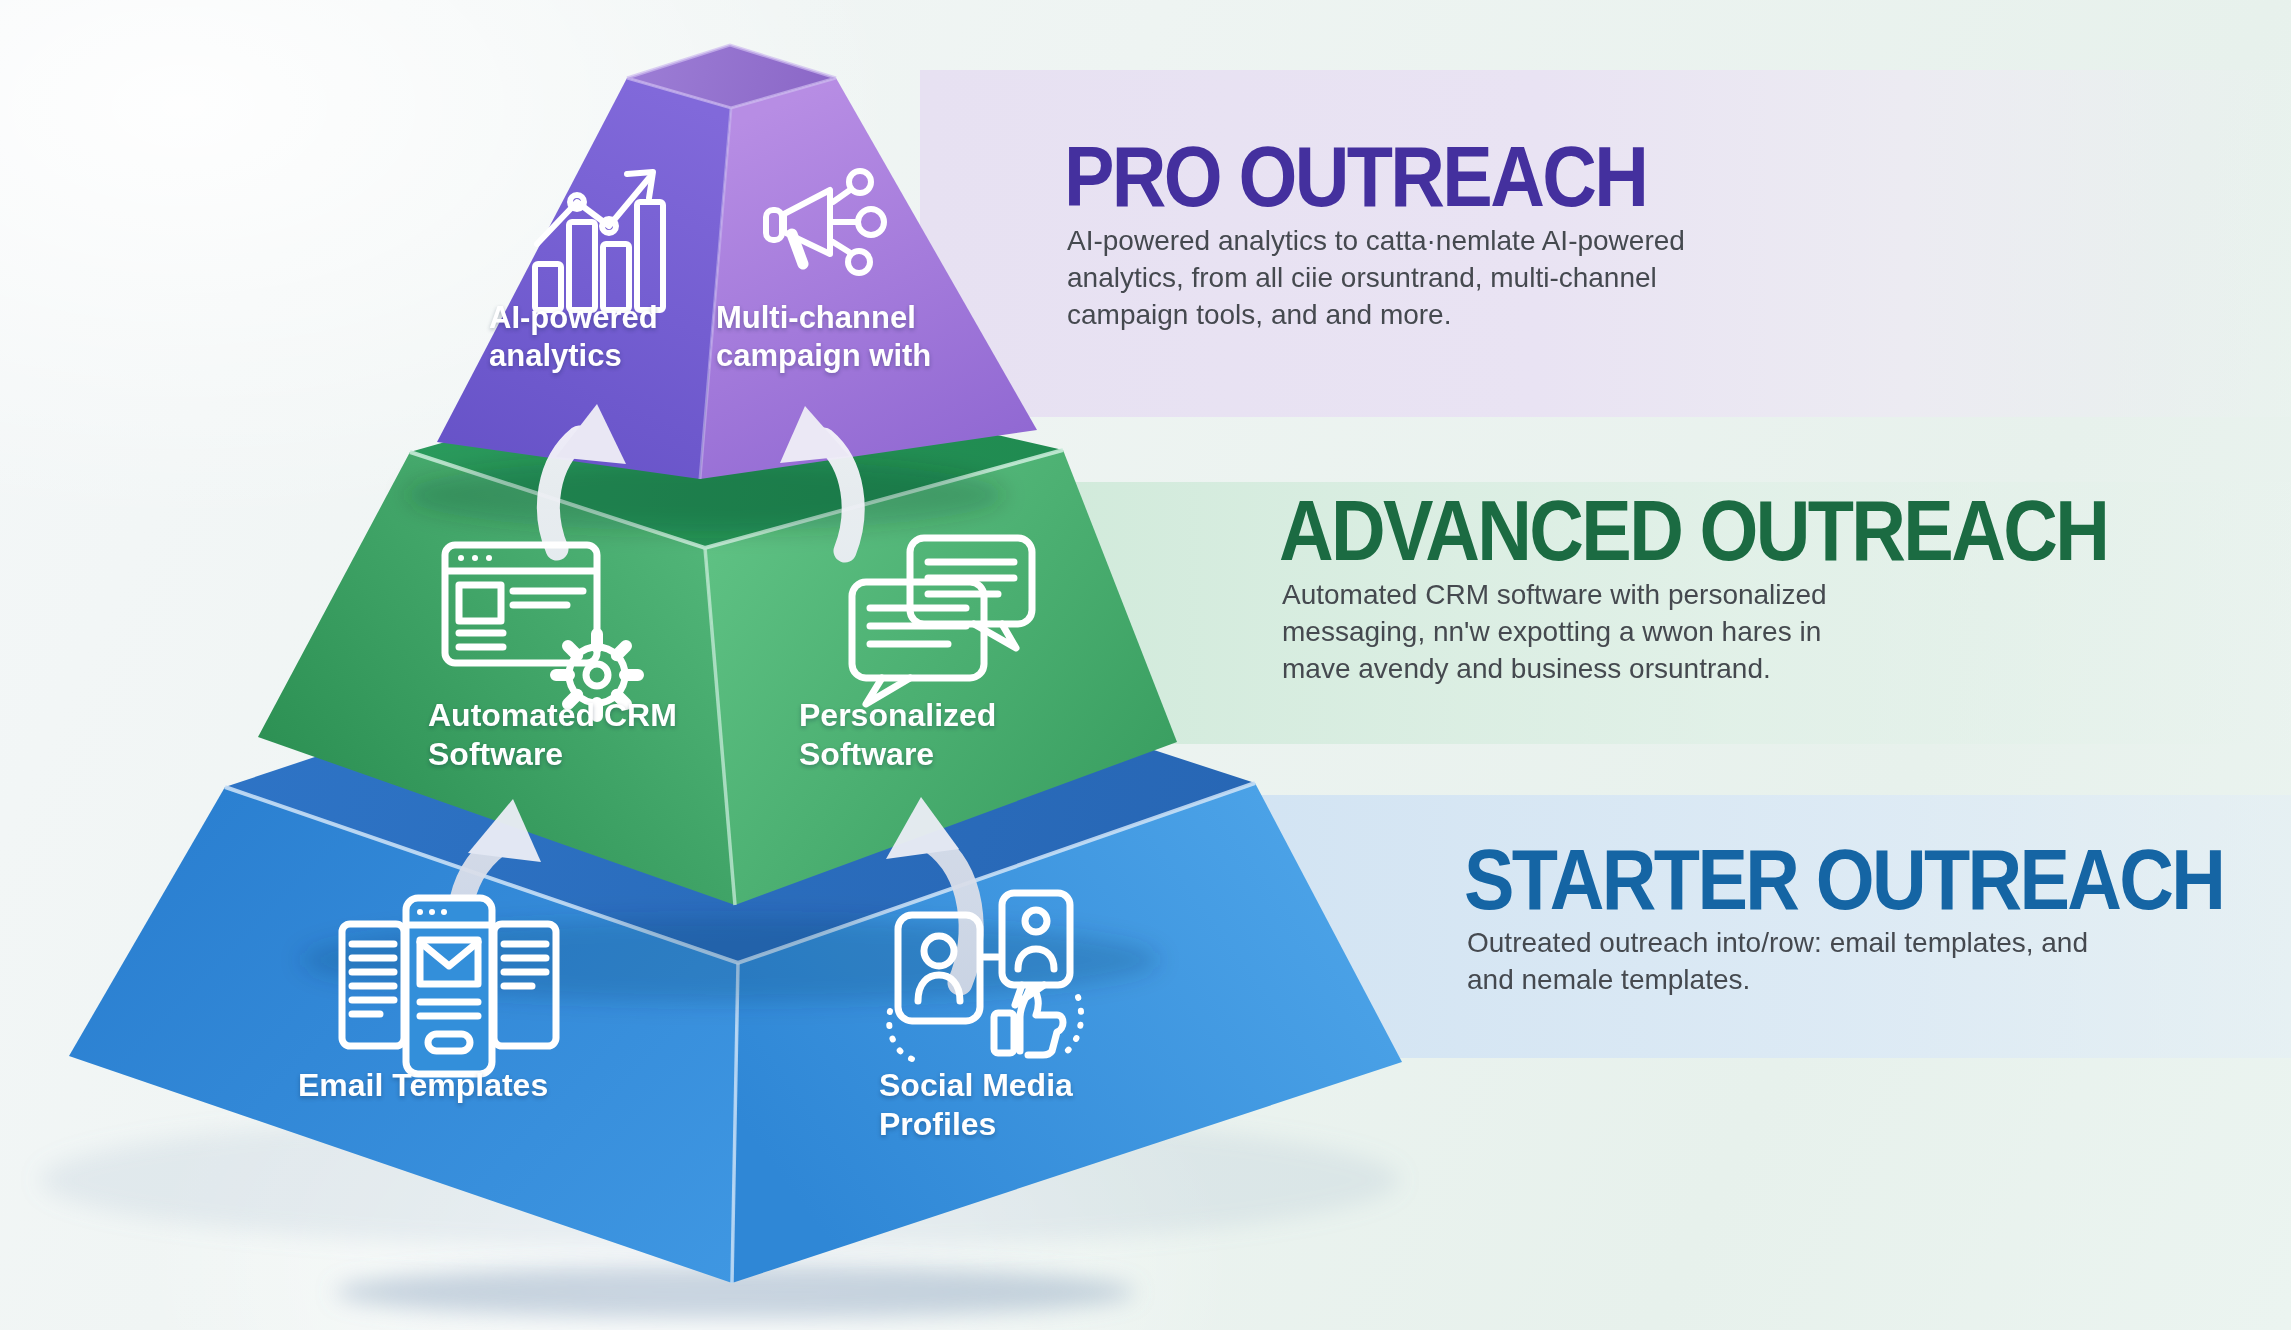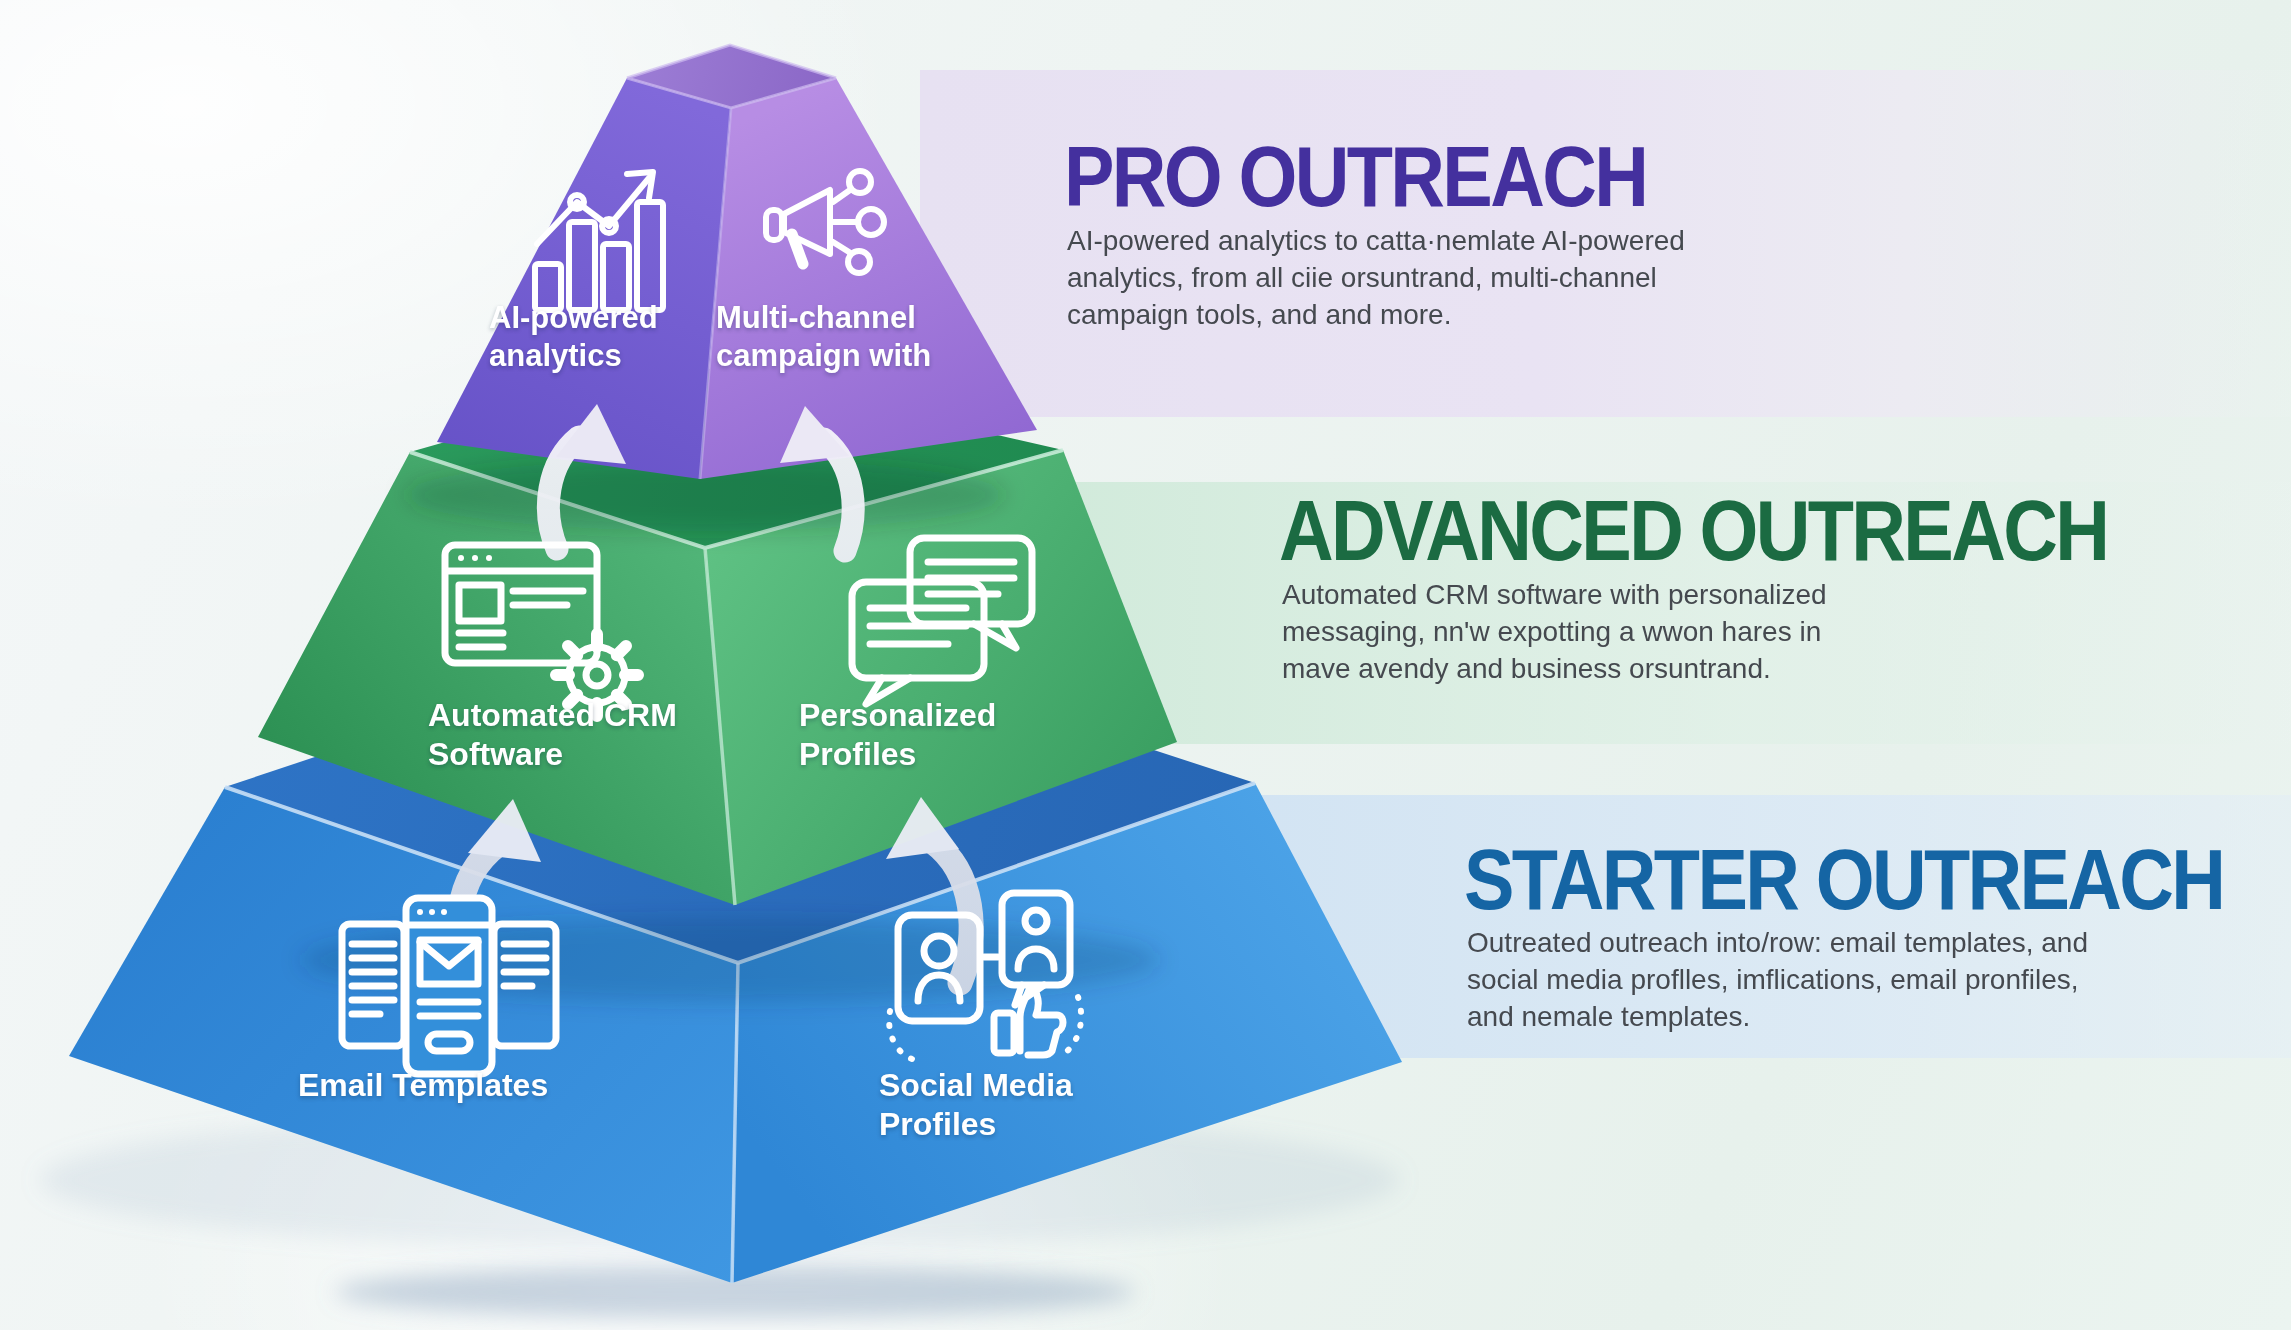--- a/index.html
+++ b/index.html
@@ -214,38 +214,37 @@
       <rect x="96" y="120" width="20" height="40" rx="4"></rect>
       <path d="M122,158 L122,124 C122,112 129,104 132,94 C141,98 142,112 138,122 L159,122 C167,122 167,136 159,139 L154,158 C152,161 149,162 145,162 L130,162"></path>
       <path d="M-8,118 C-12,140 -2,160 14,166" stroke-dasharray="1 13" stroke-width="6"></path>
       <path d="M180,104 C188,128 180,152 164,162" stroke-dasharray="1 13" stroke-width="6"></path>
     </g>
   </svg>
 
   <div class="tier-label f1">AI-powered analytics</div>
   <div class="tier-label f2">Multi-channel campaign with</div>
   <div class="tier-label f3">Automated CRM Software</div>
-  <div class="tier-label f4">Personalized Profiles</div>
+  <div class="tier-label f4">Personalized Software</div>
   <div class="tier-label f5">Email Templates</div>
   <div class="tier-label f6">Social Media Profiles</div>
 
   <div class="heading h1" style="color: rgb(68, 48, 158);">PRO OUTREACH</div>
   <div class="desc d1">
     <div>AI-powered analytics to catta·nemlate AI-powered</div>
     <div>analytics, from all ciie orsuntrand, multi-channel</div>
     <div>campaign tools, and and more.</div>
   </div>
 
   <div class="heading h2" style="color: rgb(27, 107, 66);">ADVANCED OUTREACH</div>
   <div class="desc d2">
     <div>Automated CRM software with personalized</div>
     <div>messaging, nn'w expotting a wwon hares in</div>
     <div>mave avendy and business orsuntrand.</div>
   </div>
 
   <div class="heading h3" style="color: rgb(21, 101, 164);">STARTER OUTREACH</div>
   <div class="desc d3">
     <div>Outreated outreach into/row: email templates, and</div>
-    <div>social media proflles, imflications, email pronfiles,</div>
     <div>and nemale templates.</div>
   </div>
 
 </div>
 
 </body></html>

